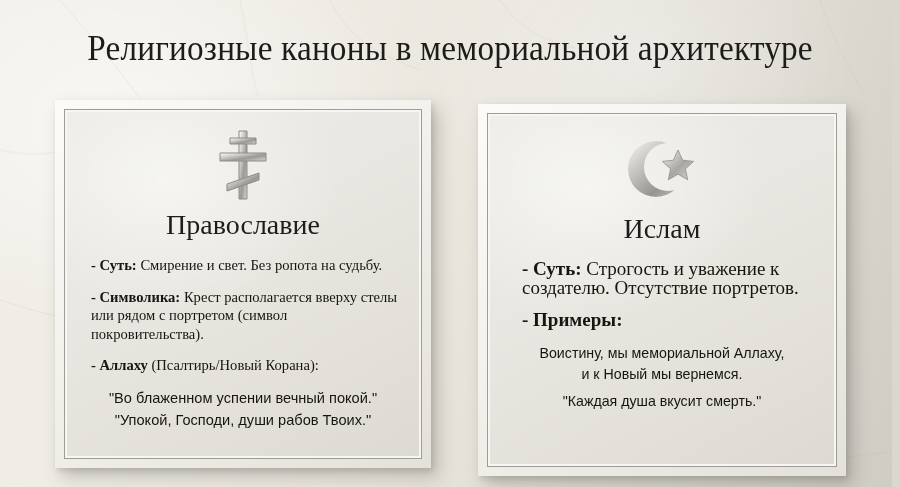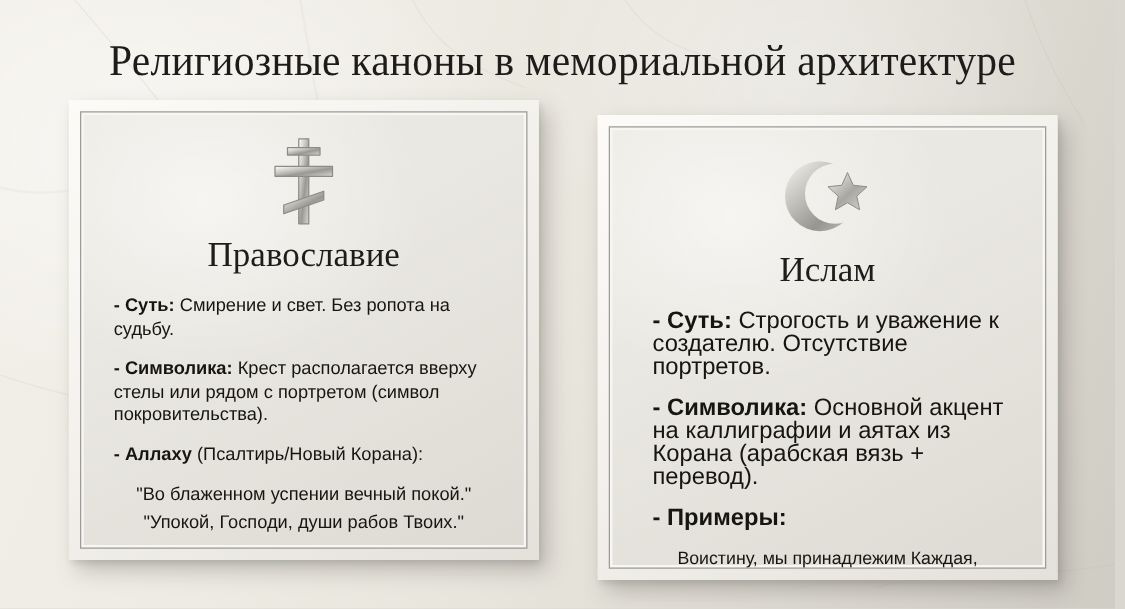--- a/index.html
+++ b/index.html
@@ -68,22 +68,22 @@
     width: 100%;
     height: 100%;
     border: 1px solid #9d9c96;
     background:
       radial-gradient(ellipse 260px 200px at 28% 20%, rgba(255,255,255,0.55) 0%, rgba(255,255,255,0) 68%),
       linear-gradient(152deg, #ecebe5 0%, #e9e7e1 40%, #e3e1da 70%, #dcdad2 100%);
     box-shadow: inset 0 0 0 2px #f7f6f2;
     overflow: hidden;
   }
 
-  #plaque-orthodox { left: 55px;  top: 80px; width: 376px; height: 368px; }
-  #plaque-islam    { left: 478px; top: 92px; width: 368px; height: 372px; }
+  #plaque-orthodox { left: 55px;  top: 100px; width: 376px; height: 368px; }
+  #plaque-islam    { left: 478px; top: 104px; width: 368px; height: 372px; }
 
   .plaque-body {
     position: absolute;
     inset: 0;
     padding: 12px 16px 10px 16px;
     box-sizing: border-box;
   }
 
   
   .emblem {
@@ -104,20 +104,21 @@
     color: #1e1d1b;
     margin-top: 4px;
     margin-bottom: 14px;
   }
 
   
   .bullets {
     font-size: 14.6px;
     line-height: 18.5px;
     color: #16150f;
+    font-family: Liberation Serif, serif;
   }
   .bullet {
     margin: 0 0 13px 0;
     text-align: left;
   }
   .bullet .lead { font-weight: bold; }
   #plaque-islam .bullets { font-size: 19px; }
   #plaque-islam .bullet { margin-bottom: 14px; }
 
   .quote {
@@ -239,29 +240,26 @@
           </svg>
         </div>
 
         <div class="plaque-heading">Ислам</div>
 
         <div class="bullets">
           <p class="bullet">
             <span class="lead">- Суть:</span><span> Строгость и уважение к создателю. Отсутствие портретов.</span>
           </p>
           <p class="bullet">
-            <span class="lead">- Символика:</span><span> Основной акцент на каллиграфии и аятах из Корана (арабская вязь + перевод).</span>
-          </p>
-          <p class="bullet">
             <span class="lead">- Примеры:</span><span></span>
           </p>
         </div>
 
         <div class="quotes">
-          <p class="quote tight">Воистину, мы принадлежим Каждая,</p>
+          <p class="quote tight">Воистину, мы мемориальной Аллаху,</p>
           <p class="quote tight">и к Новый мы вернемся.</p>
           <p class="quote gap">"Каждая душа вкусит смерть."</p>
         </div>
 
       </div>
     </div>
   </div>
 
 </div>
 

